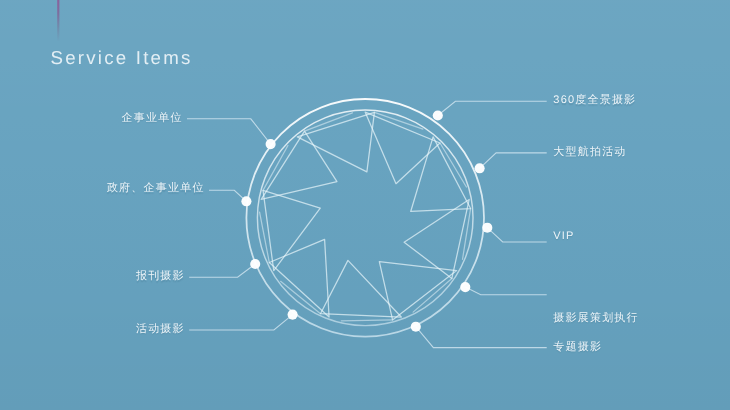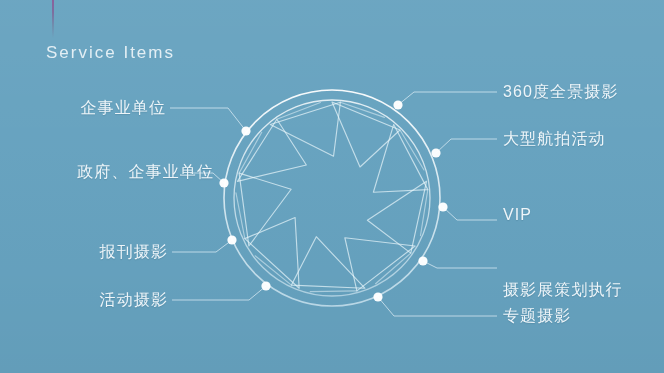--- a/index.html
+++ b/index.html
@@ -62,21 +62,21 @@
   
   #diagram {
     position: absolute;
     left: 0;
     top: 0;
   }
   
   .label {
     position: absolute;
     color: #eef5f9;
-    font-size: 16px;
+    font-size: 10px;
     letter-spacing: 1.1px;
     line-height: 16px;
     white-space: nowrap;
     text-shadow: 0 1px 1px rgba(30,70,95,0.18);
   }
   .label.right { text-align: left; }
   .label.left  { text-align: right; }
   .label .sub { display: block; }
 </style>
 </head>
@@ -194,21 +194,21 @@
       <circle cx="443" cy="207" r="4.6" fill="#ffffff" fill-opacity="0.97"></circle>
       <circle cx="436" cy="153" r="4.6" fill="#ffffff" fill-opacity="0.97"></circle>
       <circle cx="398" cy="105" r="4.6" fill="#ffffff" fill-opacity="0.97"></circle>
     </g>
   </svg>
 
   <div class="label left" style="left:0px; top:100px; width:166px;">
     <span>企事业单位</span>
   </div>
 
-  <div class="label left" style="left:0px; top:164px; width:186px;padding-left:28px;">
+  <div class="label left" style="left:0px; top:164px; width:186px;">
     <span>政府、企事业单位</span>
   </div>
 
   <div class="label left" style="left:0px; top:244px; width:168px;">
     <span>报刊摄影</span>
   </div>
 
   <div class="label left" style="left:0px; top:292px; width:168px;">
     <span>活动摄影</span>
   </div>

